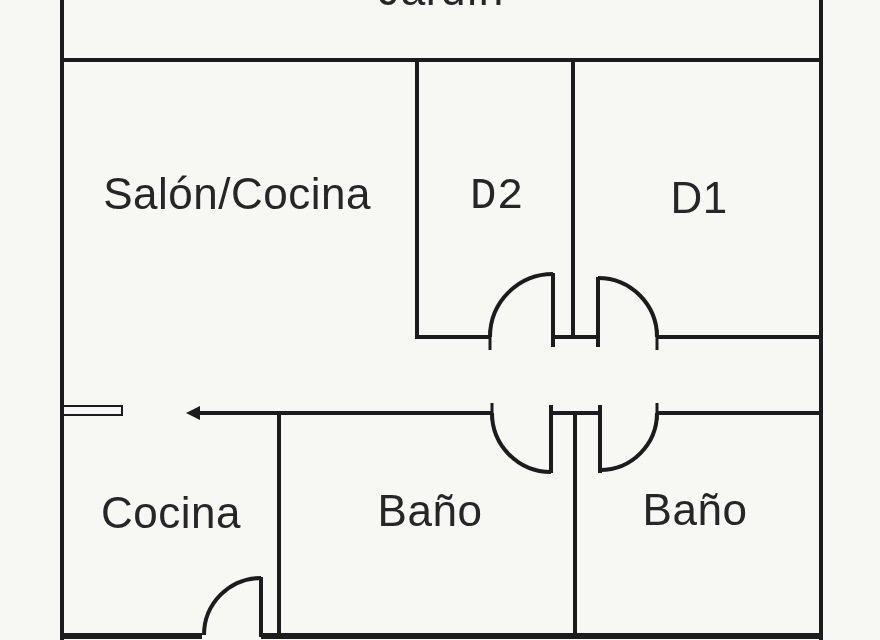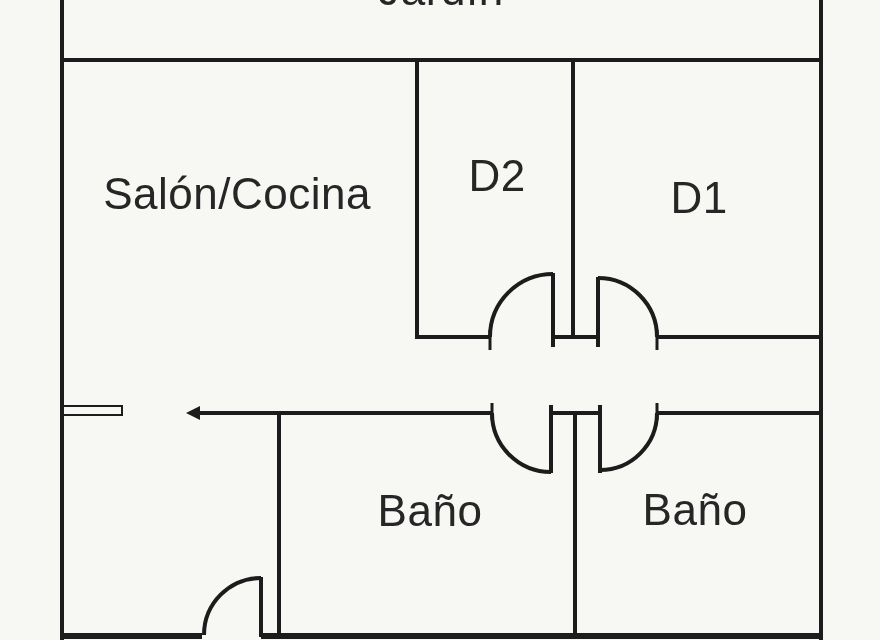--- a/index.html
+++ b/index.html
@@ -91,21 +91,22 @@
     <path class="tick" d="M 657 403 V 420"></path>
 
     <rect class="doorleaf" x="63" y="406" width="59" height="9"></rect>
     <polygon class="arrow" points="186,413 200,406 200,420"></polygon>
   </svg>
 
   <div class="room-label" style="left:441px; top:-10px;">Jardín</div>
 
   <div class="room-label" style="left:237px; top:194px;">Salón/Cocina</div>
 
-  <div class="room-label" style="left:497px; top:176px;">D2</div>
+  <div class="room-label" style="left:497px; top:196px;font-family:Liberation Mono, monospace;">D2</div>
 
   <div class="room-label" style="left:699px; top:198px;">D1</div>
 
+  <div class="room-label" style="left:171px; top:513px;">Cocina</div>
 
   <div class="room-label" style="left:430px; top:511px;">Baño</div>
 
   <div class="room-label" style="left:695px; top:510px;">Baño</div>
 </div>
 
 </body></html>

